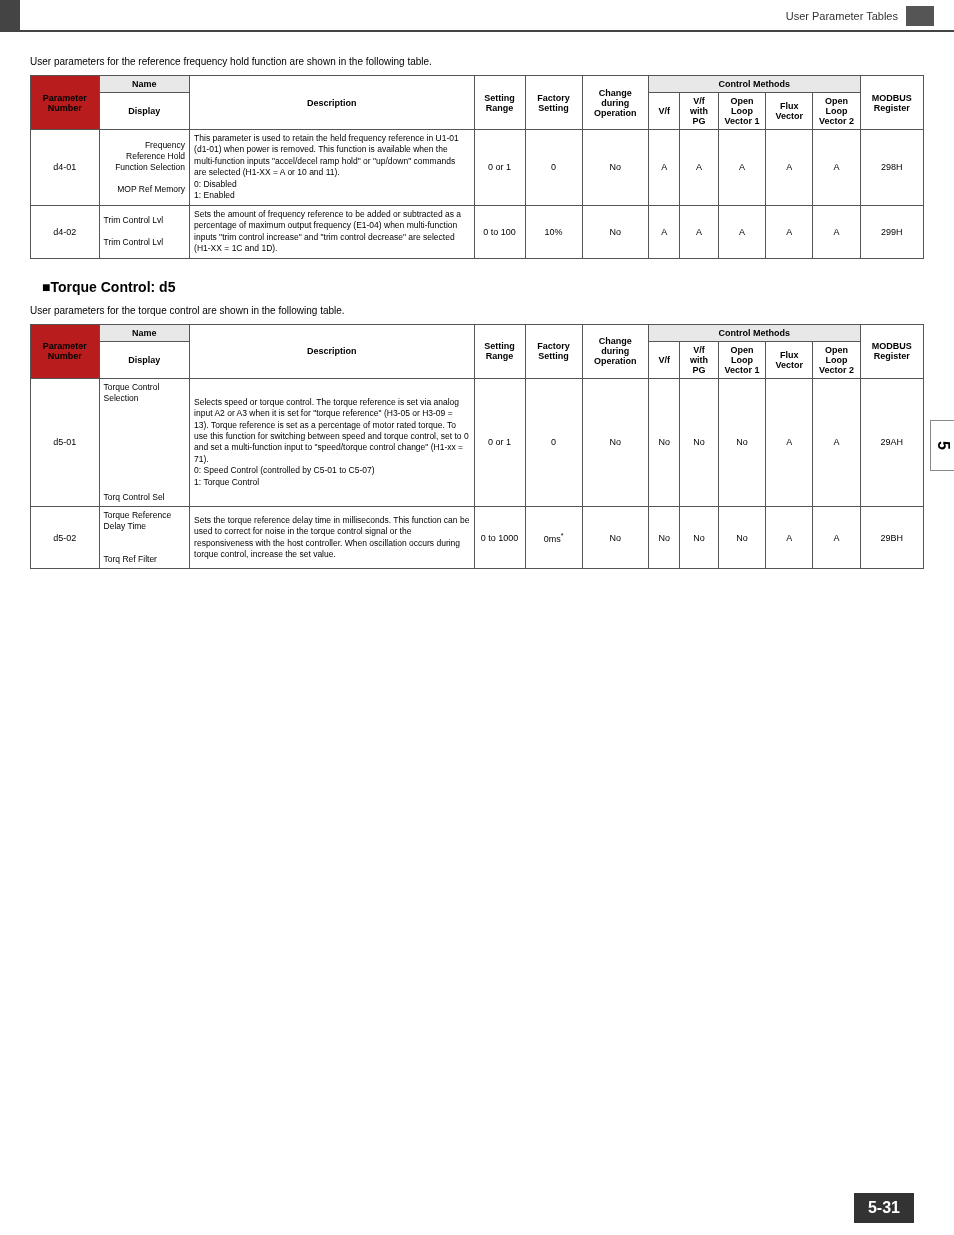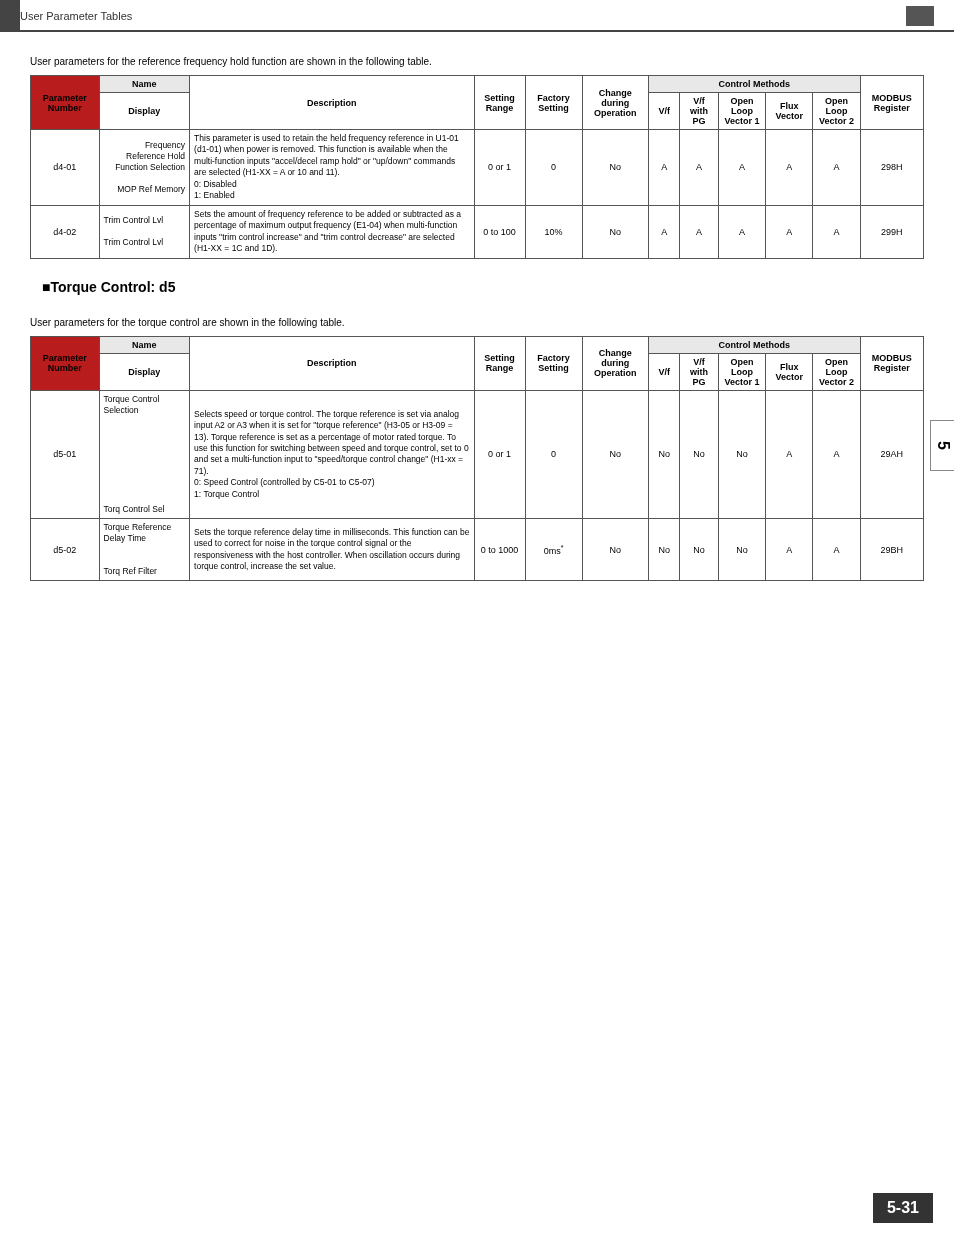--- a/index.html
+++ b/index.html
@@ -48,21 +48,21 @@
     .col-vfpg { width: 30px; }
     .col-ol1 { width: 36px; }
     .col-flux { width: 28px; }
     .col-ol2 { width: 36px; margin-left: 17px; }
     .col-modbus { width: 46px; }
     sup { font-size: 7px; vertical-align: super; }
   </style>
 </head>
 <body>
 
-<div style="display:flex; justify-content:space-between; align-items:center; padding:6px 20px 4px 20px; border-bottom: 2px solid #444; position:relative;">
+<div style="display:flex; justify-content:flex-end; align-items:center; padding:6px 20px 4px 20px; border-bottom: 2px solid #444; position:relative;">
   <div style="position:absolute; left:0; top:0; width:20px; height:100%; background:#444;"></div>
   <span style="font-size:11px; color:#333; margin-right:8px;">User Parameter Tables</span>
   <div style="width:28px; height:20px; background:#555;"></div>
 </div>
 
 <div class="page-body">
 
   <div style="margin-top:14px;">
     <div style="font-size:10px; margin-bottom:8px;">User parameters for the reference frequency hold function are shown in the following table.</div>
 
@@ -116,21 +116,21 @@
           <td>A</td>
           <td>A</td>
           <td>A</td>
           <td>299H</td>
         </tr>
       </tbody>
     </table>
   </div>
 
   <div style="margin-top:10px;">
-    <div style="font-size:14px; font-weight:bold; margin-bottom:22px;padding-left:12px;">
+    <div style="font-size:14px; font-weight:bold; margin-bottom:10px;padding-left:12px;">
       <span>■</span><span>Torque Control: d5</span>
     </div>
     <div style="font-size:10px; margin-bottom:8px;">User parameters for the torque control are shown in the following table.</div>
 
     <table class="param-table">
       <thead>
         <tr>
           <th rowspan="2" class="col-param name-header">Parameter<br>Number</th>
           <th class="name-header" colspan="1" style="background:#e8e8e8;">Name</th>
           <th rowspan="2" class="col-desc">Description</th>
@@ -183,15 +183,15 @@
       </tbody>
     </table>
   </div>
 
 </div>
 
 <div style="position:absolute; right:0; top:420px; width:24px; background:#fff; border:1px solid #888; border-right:none; padding:20px 3px; display:flex; align-items:center; justify-content:center;">
   <span style="font-size:16px; font-weight:bold; writing-mode:vertical-rl; text-orientation:mixed;">5</span>
 </div>
 
-<div style="position:absolute; bottom:12px; right:21px; background:#333; color:#fff; padding:6px 14px; font-size:16px; font-weight:bold;">
+<div style="position:absolute; bottom:12px; right:40px; background:#333; color:#fff; padding:6px 14px; font-size:16px; font-weight:bold;">
   <span>5-31</span>
 </div>
 
 </body></html>

